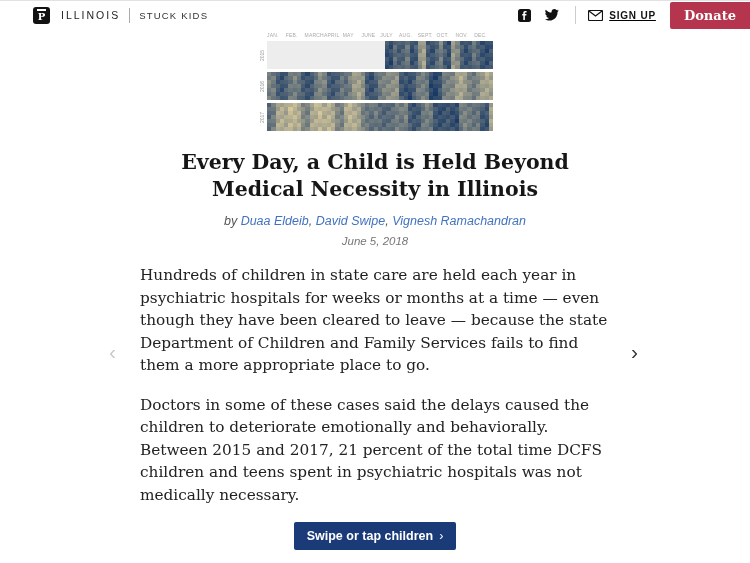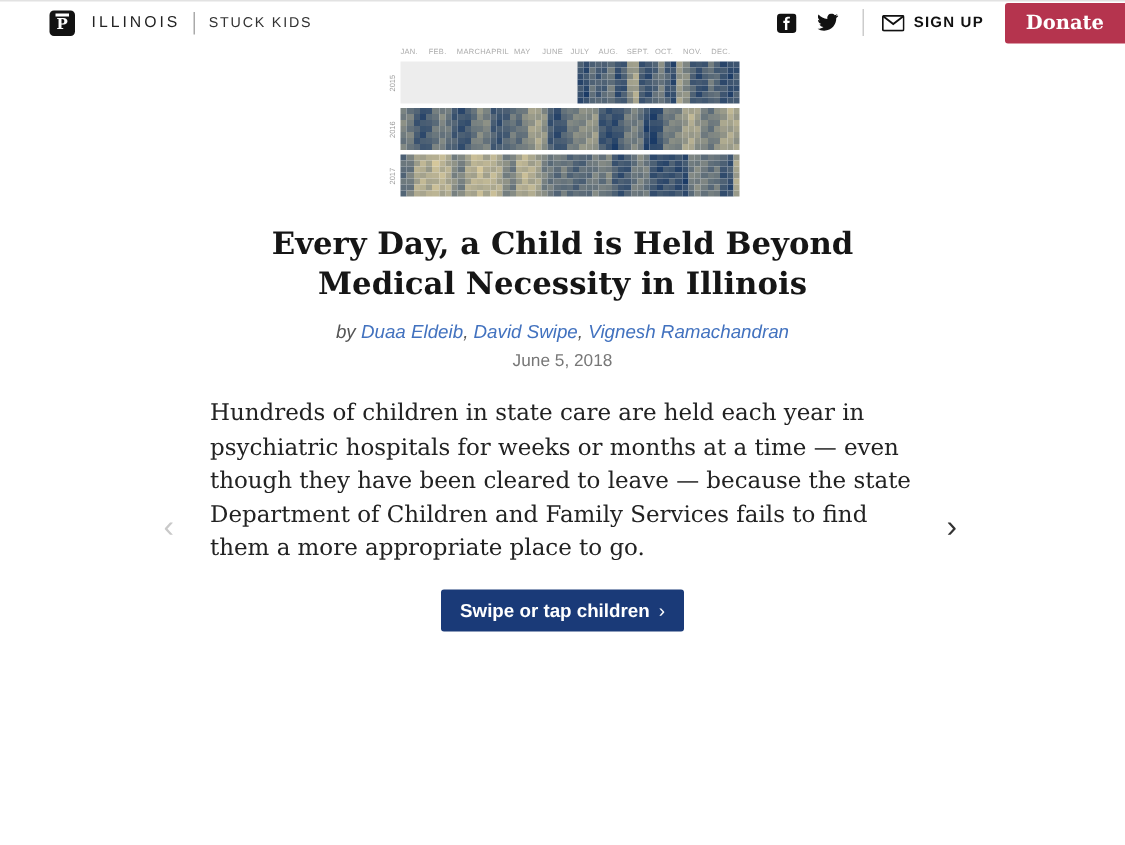--- a/index.html
+++ b/index.html
@@ -15,40 +15,40 @@
   .logo-p{color:#fff;font-family:"DejaVu Serif",serif;font-weight:bold;font-size:10px;line-height:10px;}
   .brand{font-family:"DejaVu Serif",serif;font-weight:bold;font-size:13.5px;letter-spacing:.5px;color:#111;}
   .region{font-size:10.5px;letter-spacing:2px;color:#222;margin-left:5px;}
   .hdr-div{width:1px;height:15px;background:#aaa;margin:0 9px;}
   .project{font-size:9.5px;letter-spacing:1.2px;color:#333;}
   .hdr-right{margin-left:auto;display:flex;align-items:center;}
   .soc{display:flex;align-items:center;margin-right:12px;cursor:pointer;}
   .soc svg{display:block;}
   .soc + .soc{margin-left:2px;}
   .hdr-div2{width:1px;height:18px;background:#ccc;margin:0 12px 0 4px;}
-  .signup{display:flex;align-items:flex-end;cursor:pointer;margin-right:14px;}
+  .signup{display:flex;align-items:flex-end;cursor:pointer;margin-right:14px;text-decoration:underline;}
   .signup-label{font-size:10px;font-weight:bold;letter-spacing:.8px;color:#111;margin-left:6px;}
   .donate{height:27px;padding:0 14px;display:flex;align-items:center;color:#fff;
     font-family:"DejaVu Serif",serif;font-weight:bold;font-size:13px;border:none;border-radius:2px 0 0 2px;cursor:pointer;}
   
   .viz{width:236px;margin:3px auto 0;}
   .viz-months{display:flex;padding-left:10px;height:6px;}
   .viz-month{flex:1;font-size:5px;color:#aaa;letter-spacing:.2px;white-space:nowrap;overflow:visible;}
   .viz-row{display:flex;height:28px;margin-top:3px;}
   .viz-year{width:10px;display:flex;align-items:center;justify-content:center;font-size:5px;color:#999;writing-mode:vertical-rl;transform:rotate(180deg);}
   .viz-grid{flex:1;display:flex;}
   .viz-empty{background:#ededed;}
   .viz-col{flex:1;display:flex;flex-direction:column;}
   .viz-cell{flex:1;}
   
   .content{width:470px;margin:18px auto 0;text-align:center;}
   .headline{font-family:"DejaVu Serif",serif;font-weight:bold;font-size:20.5px;line-height:1.3;color:#161616;margin:0;}
   .byline{margin-top:12px;font-size:12.5px;font-style:italic;color:#555;}
   .byline a{color:#4272bf;text-decoration:none;font-style:italic;}
-  .date{margin-top:7px;font-size:11.5px;color:#777;}
+  .date{margin-top:7px;font-size:11.5px;color:#777;font-style:italic;}
   .body-copy{text-align:left;font-family:"DejaVu Serif",serif;font-size:15.3px;line-height:1.47;color:#222;}
   .body-copy p{margin:17px 0 0;}
   .cta{display:block;margin:16px auto 0;background:#1a3a78;color:#fff;font-family:"Liberation Sans",sans-serif;
     font-size:12.5px;font-weight:bold;padding:7px 13px;border:none;border-radius:2px;cursor:pointer;}
   .cta .arr{margin-left:6px;font-weight:normal;}
   
   .nav-arrow{position:absolute;top:340px;font-size:21px;line-height:21px;cursor:pointer;font-family:"Liberation Sans",sans-serif;}
   .nav-prev{left:109px;color:#c9c9c9;}
   .nav-next{right:112px;color:#333;}
 </style>
@@ -1314,20 +1314,21 @@
 
 <div class="content">
   <h1 class="headline">Every Day, a Child is Held Beyond Medical Necessity in Illinois</h1>
   <div class="byline">
     <span>by</span>
     <span id="byline-authors"> <a href="#">Duaa Eldeib</a>, <a href="#">David Swipe</a>, <a href="#">Vignesh Ramachandran</a></span>
   </div>
   <div class="date">June 5, 2018</div>
   <div class="body-copy">
     <p>Hundreds of children in state care are held each year in psychiatric hospitals for weeks or months at a time — even though they have been cleared to leave — because the state Department of Children and Family Services fails to find them a more appropriate place to go.</p>
+    <p>Doctors in some of these cases said the delays caused the children to deteriorate emotionally and behaviorally. Between 2015 and 2017, 21 percent of the total time DCFS children and teens spent in psychiatric hospitals was not medically necessary.</p>
   </div>
   <button class="cta" id="cta-btn" style="background: rgb(26, 58, 120);">
     <span>Swipe or tap children</span><span class="arr">›</span>
   </button>
 </div>
 
 <div class="nav-arrow nav-prev">‹</div>
 <div class="nav-arrow nav-next">›</div>
 
 </body></html>

